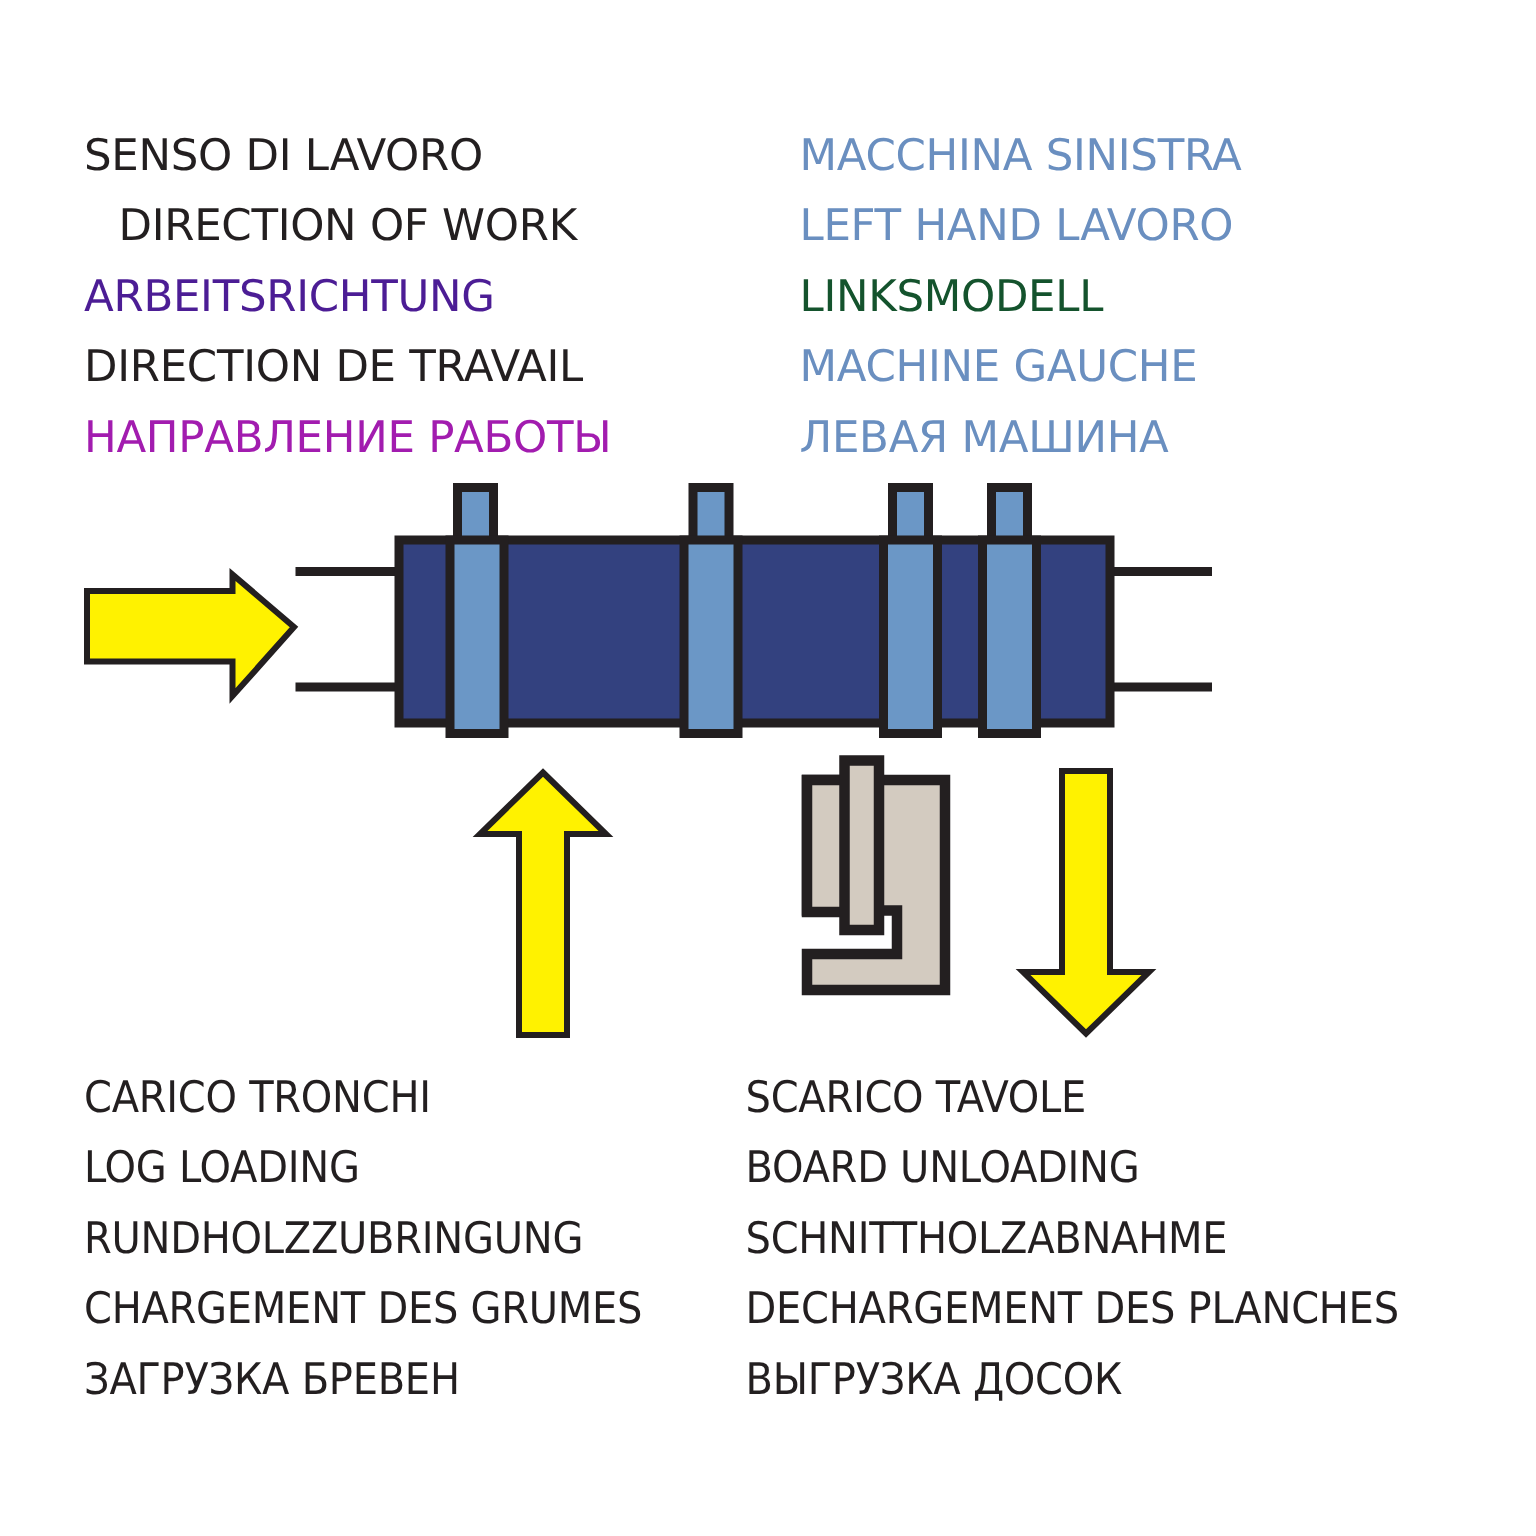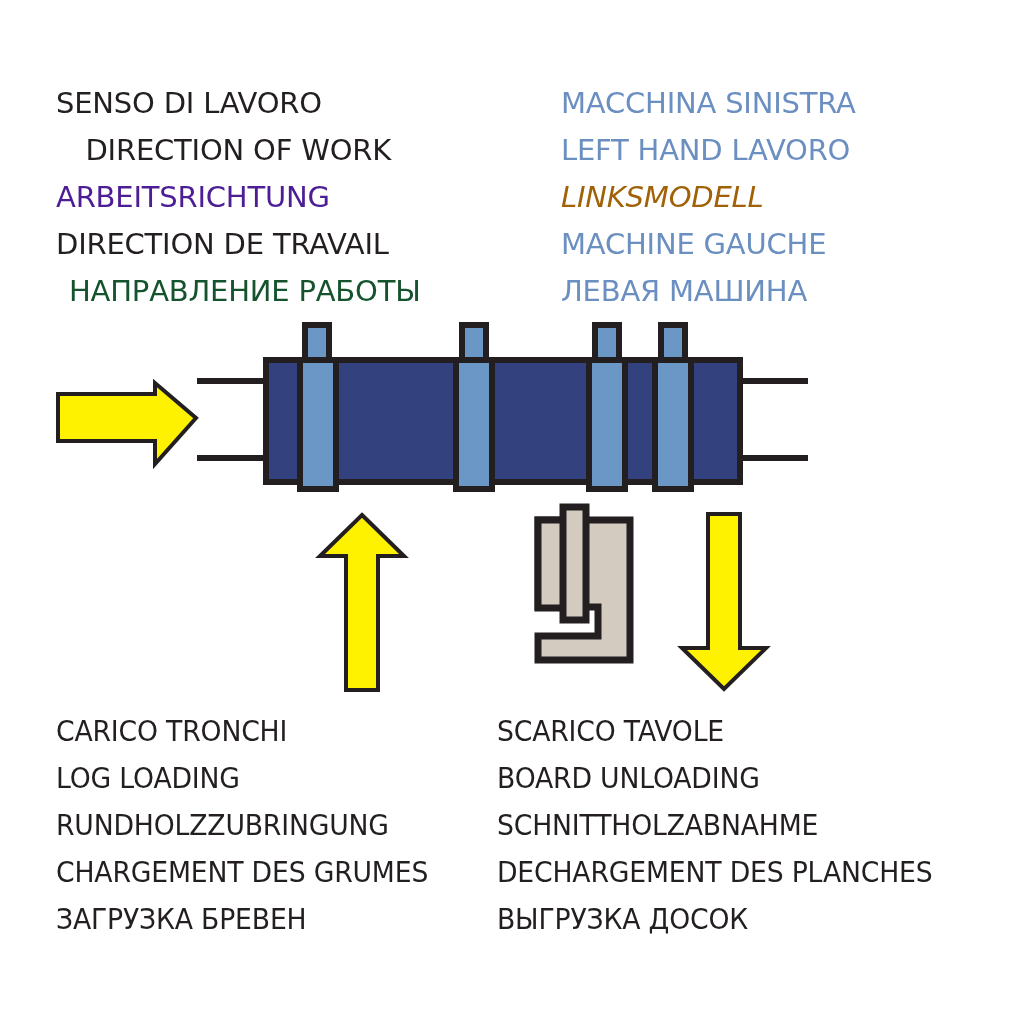--- a/index.html
+++ b/index.html
@@ -12,27 +12,27 @@
   #diagram { position: absolute; left: 0; top: 0; }
 </style>
 </head>
 <body>
 
 <div class="block" style="left:56px; top:80px;">
   <div class="line dark" style="color: rgb(35, 31, 32);">SENSO DI LAVORO</div>
   <div class="line dark" style="color: rgb(35, 31, 32); text-align: center;">DIRECTION OF WORK</div>
   <div class="line dark" style="color: #4c1d95;">ARBEITSRICHTUNG</div>
   <div class="line dark" style="color: rgb(35, 31, 32);">DIRECTION DE TRAVAIL</div>
-  <div class="line dark" style="color: #14532d; margin-left: 13px;">НАПРАВЛЕНИЕ РАБОТЫ</div>
+  <div class="line dark" style="color: #a21caf;">НАПРАВЛЕНИЕ РАБОТЫ</div>
 </div>
 
-<div class="block" style="left:561px; top:80px;">
+<div class="block" style="left:533px; top:80px;">
   <div class="line blue" style="color: rgb(106, 143, 192);">MACCHINA SINISTRA</div>
   <div class="line blue" style="color: rgb(106, 143, 192);">LEFT HAND LAVORO</div>
-  <div class="line blue" style="color: #a16207; font-style: italic;">LINKSMODELL</div>
+  <div class="line blue" style="color: #14532d;">LINKSMODELL</div>
   <div class="line blue" style="color: rgb(106, 143, 192);">MACHINE GAUCHE</div>
   <div class="line blue" style="color: rgb(106, 143, 192);">ЛЕВАЯ МАШИНА</div>
 </div>
 
 <div class="block narrow" style="left:56px; top:708px;">
   <div class="line dark" style="color: rgb(35, 31, 32);">CARICO TRONCHI</div>
   <div class="line dark" style="color: rgb(35, 31, 32);">LOG LOADING</div>
   <div class="line dark" style="color: rgb(35, 31, 32);">RUNDHOLZZUBRINGUNG</div>
   <div class="line dark" style="color: rgb(35, 31, 32);">CHARGEMENT DES GRUMES</div>
   <div class="line dark" style="color: rgb(35, 31, 32);">ЗАГРУЗКА БРЕВЕН</div>

